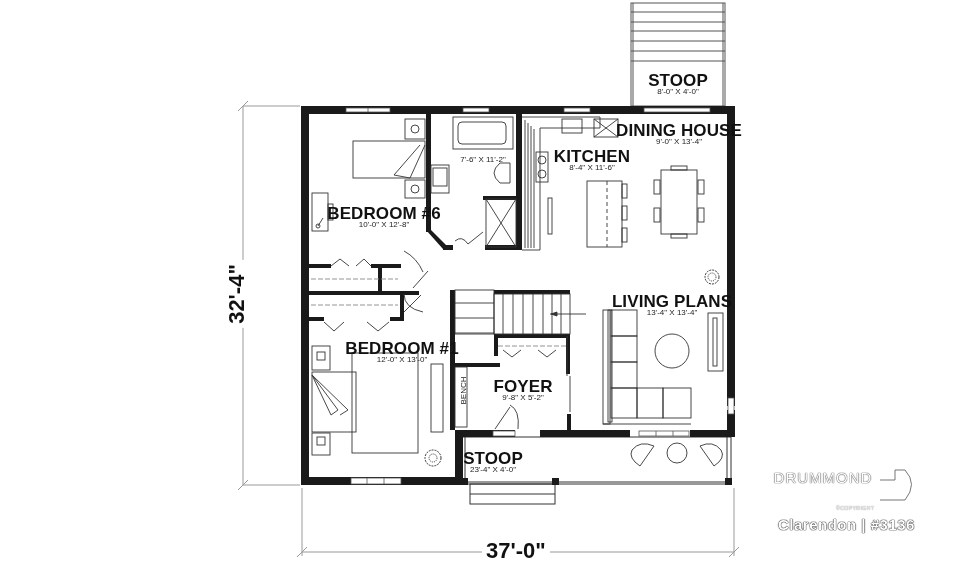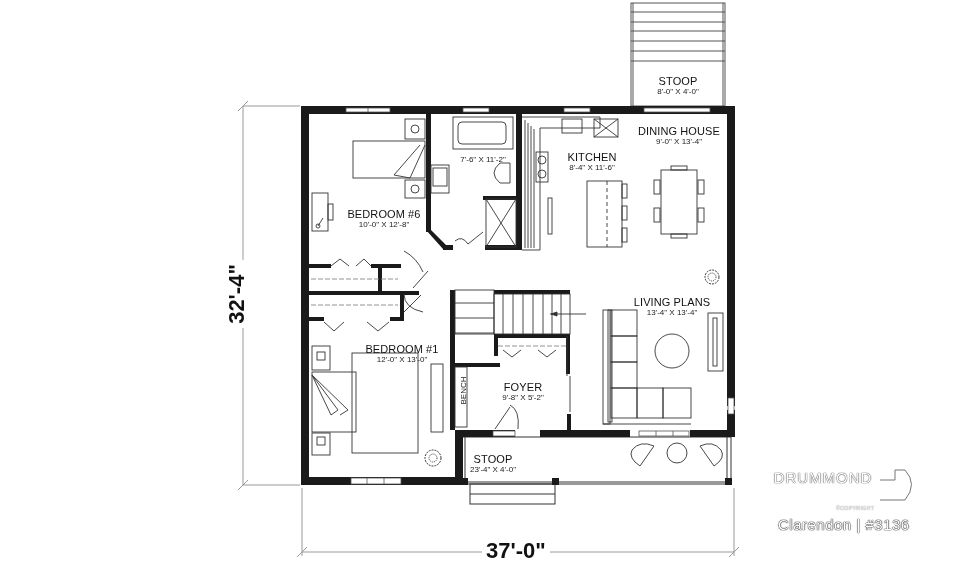--- a/index.html
+++ b/index.html
@@ -1,25 +1,25 @@
 <!DOCTYPE html>
 <html><head>
 <meta charset="utf-8">
 <style>
   html,body{margin:0;padding:0;background:#fff;}
   body{width:960px;height:569px;position:relative;overflow:hidden;font-family:"Liberation Sans",sans-serif;}
   svg{position:absolute;left:0;top:0;}
   .lbl{position:absolute;text-align:center;color:#111;white-space:nowrap;transform:translateX(-50%);}
-  .rn{font-weight:normal;font-size:11px;line-height:12px;letter-spacing:0.1px;}
+  .rn{font-weight:bold;font-size:17px;line-height:12px;letter-spacing:0.1px;}
   .rd{font-size:8px;line-height:9px;color:#222;}
   .dim{position:absolute;font-weight:bold;font-size:22px;color:#111;background:#fff;padding:0 4px;}
   .dim-v{transform:rotate(-90deg);transform-origin:center;}
   .logo{position:absolute;color:#fff;text-shadow:0 0 1px #333,0 0 1px #333;font-size:15px;letter-spacing:1px;text-align:center;line-height:15px;}
   .copy{position:absolute;font-size:5px;letter-spacing:0.5px;color:#fff;text-shadow:0 0 1px #333;}
-  .plan-name{position:absolute;font-size:15px;font-weight:normal;color:#fff;text-shadow:0 0 1px #222,0 0 1px #222,0 0 1px #222;letter-spacing:0.5px;}
+  .plan-name{position:absolute;font-size:15px;font-weight:bold;color:#fff;text-shadow:0 0 1px #222,0 0 1px #222,0 0 1px #222;letter-spacing:0.5px;}
   .bench{position:absolute;font-size:8px;color:#222;transform:rotate(-90deg);}
 </style>
 </head>
 <body>
 
 <svg width="960" height="569" viewBox="0 0 960 569">
   <g fill="none" stroke="#333" stroke-width="1">
 
     <g stroke="#999">
       <line x1="243" y1="106" x2="243" y2="485"></line>

